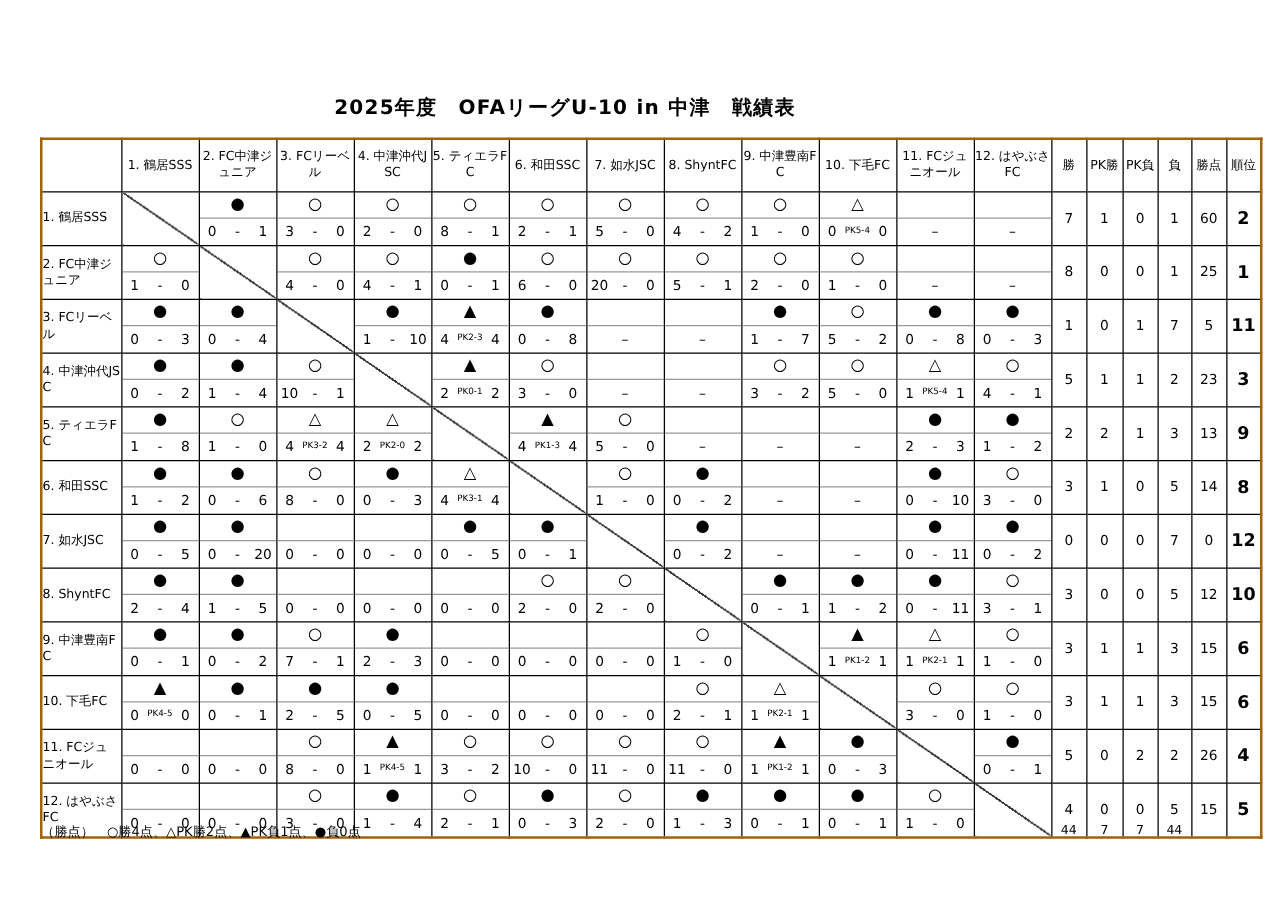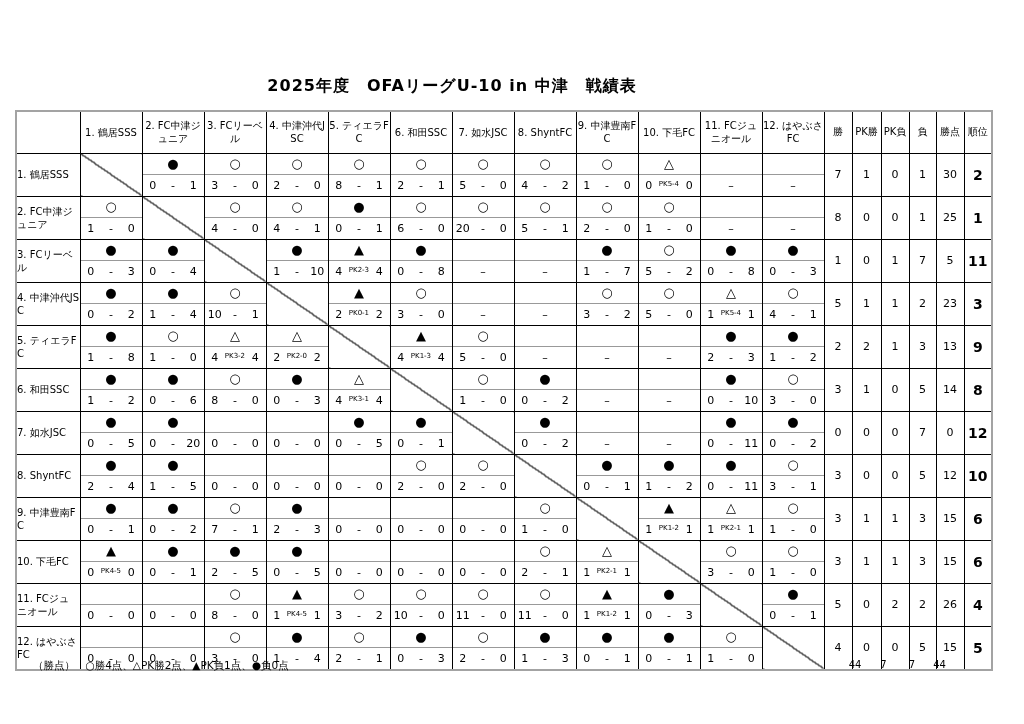--- a/index.html
+++ b/index.html
@@ -6,23 +6,23 @@
   body{
     width:1024px;height:724px;background:#ffffff;color:#000;
     font-family:"DejaVu Sans","Liberation Sans",sans-serif;
     position:relative;overflow:hidden;
   }
   .page-title{
     position:absolute;top:76px;left:0;width:904px;text-align:center;
     font-size:16px;font-weight:bold;letter-spacing:1px;margin:0;
   }
   table.results{
-    position:absolute;left:15px;top:110px;width:978px;
+    position:absolute;left:32px;top:110px;width:978px;
     border-collapse:collapse;table-layout:fixed;
-    border:2px solid #a3a3a3;
+    border:2px solid #a16207;
   }
   table.results th,table.results td{
     border:1px solid #000;padding:0;overflow:hidden;
   }
   tr.hdr{height:42px;}
   tr.datarow{height:42px;}
   th.corner{background:#fff;}
   th.team-h{
     font-weight:normal;font-size:10px;line-height:1.3;text-align:center;
     word-break:break-all;padding:1px;vertical-align:middle;
@@ -207,21 +207,21 @@
         <td class="rcell">
           <div class="sym-half"></div>
           <div class="score-half">
             <span class="seg">–</span>
           </div>
         </td>
         <td class="stat">7</td>
         <td class="stat">1</td>
         <td class="stat">0</td>
         <td class="stat">1</td>
-        <td class="stat">30</td>
+        <td class="stat">60</td>
         <td class="stat rank">2</td>
       </tr>
       <tr class="datarow">
         <td class="team-l">2. FC中津ジュニア</td>
         <td class="rcell">
           <div class="sym-half">○</div>
           <div class="score-half">
             <span class="seg">1</span>
             <span class="seg">-</span>
             <span class="seg">0</span>

